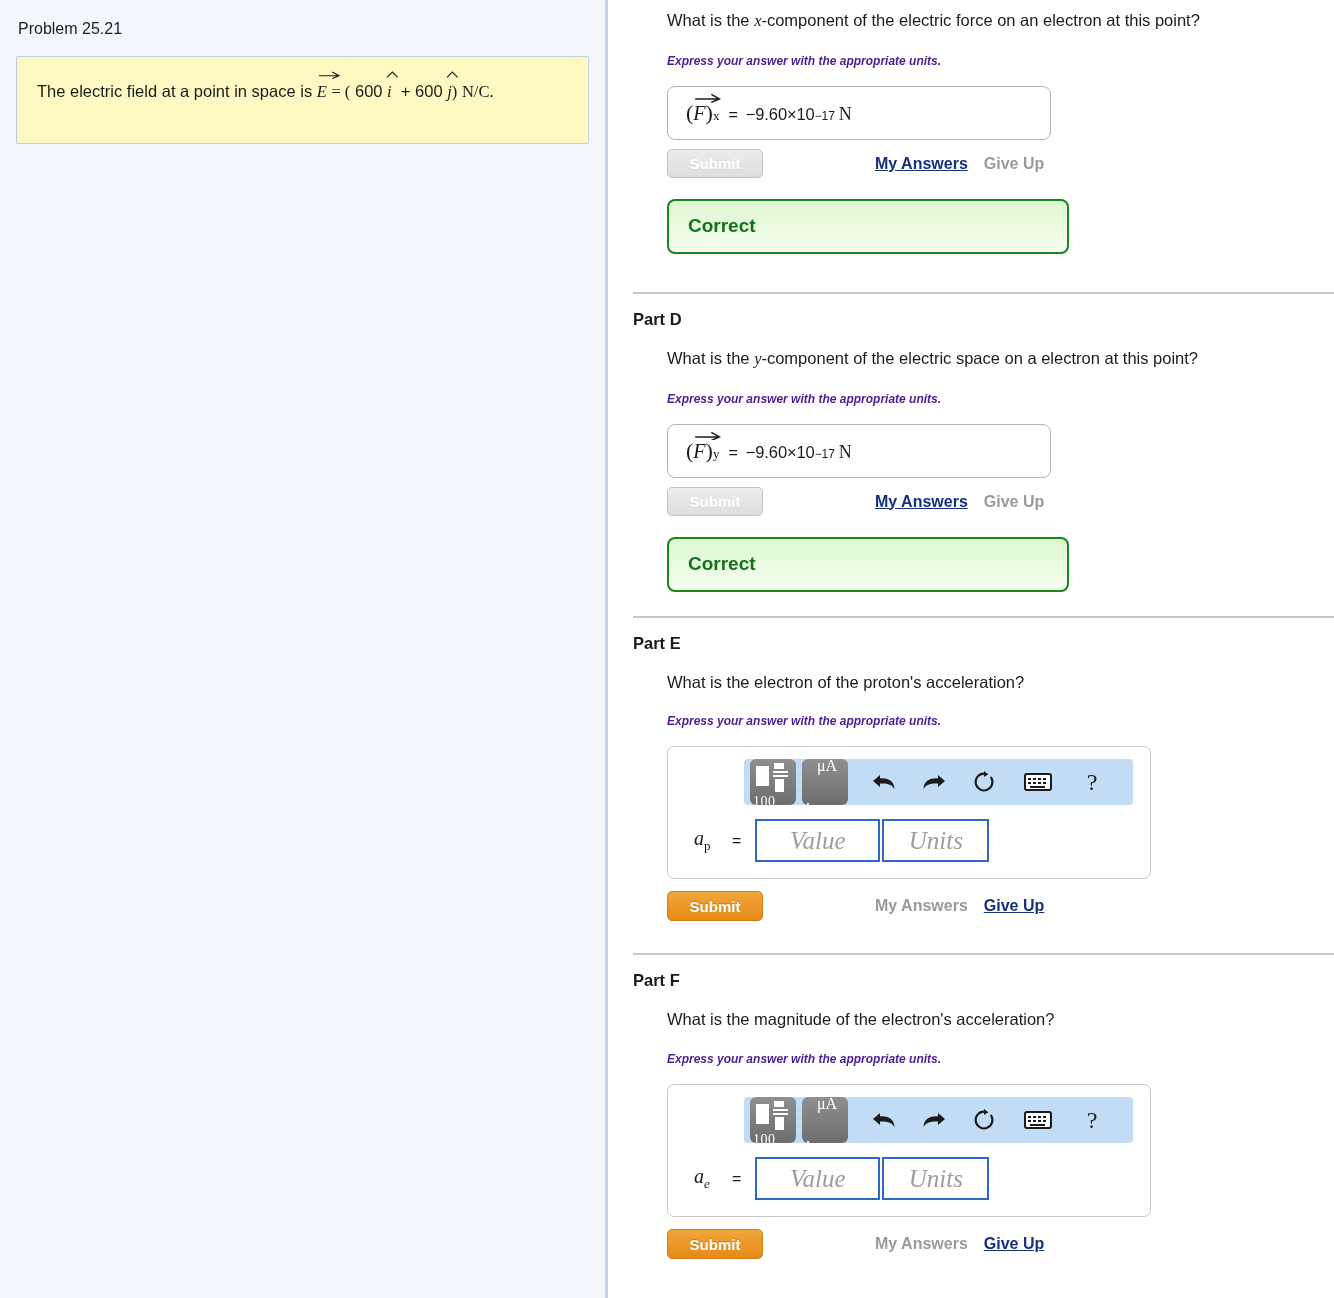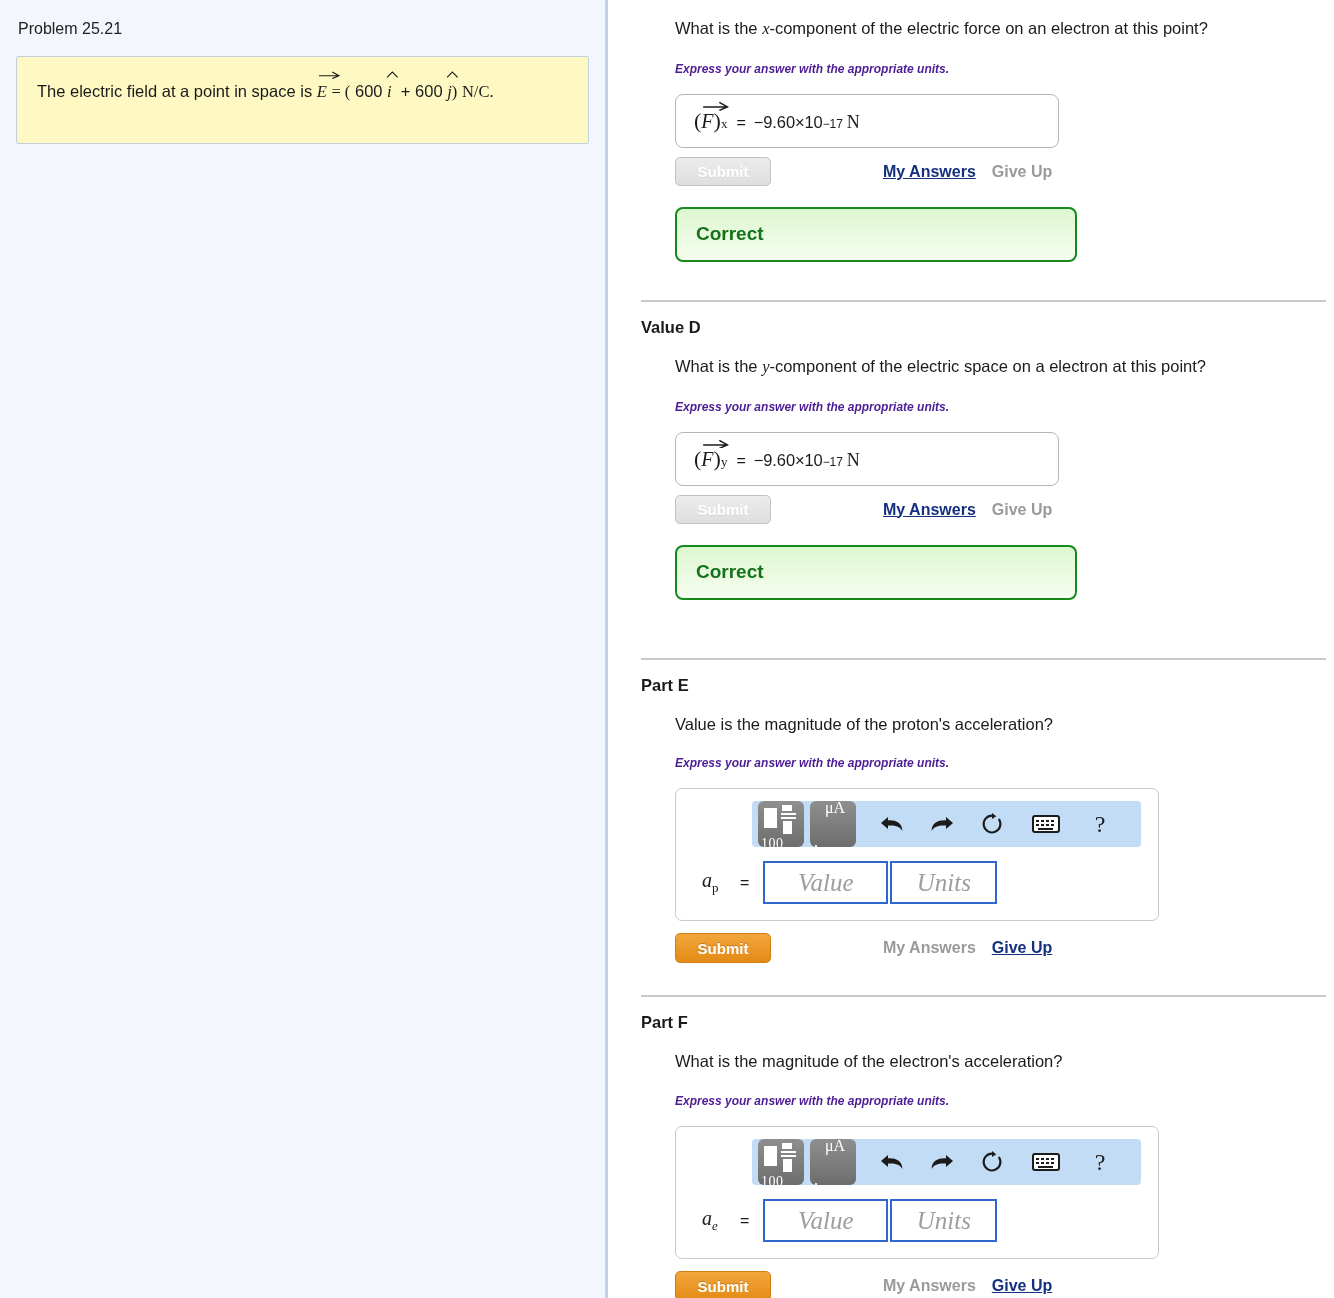--- a/index.html
+++ b/index.html
@@ -60,21 +60,21 @@
     position: absolute; left: -1px; right: -1px; top: -0.44em;
     height: 0.45em; pointer-events: none;
   }
 
   
   .right-panel {
     flex: 1;
     height: 1298px;
     background: #ffffff;
     position: relative;
-    padding: 8px;
+    padding: 0;
   }
   .part-block { position: relative; }
   .divider {
     height: 2px;
     background: #c9c9c9;
     margin-left: 25px;
     margin-right: 0px;
   }
   .part-label {
     font-size: 16.5px;
@@ -389,21 +389,21 @@
         </div>
 
         <div class="correct-banner">
           <span class="correct-text">Correct</span>
         </div>
       </div>
     </div>
 
     <div class="part-block" style="margin-top:38px;">
       <div class="divider"></div>
-      <div class="part-label">Value D</div>
+      <div class="part-label">Part D</div>
       <div class="part-body">
         <div class="question">
           <span>What is the </span><span class="mi">y</span><span>-component of the electric space on a electron at this point?</span>
         </div>
         <div class="instruct">Express your answer with the appropriate units.</div>
 
         <div class="answer-box">
           <div class="ansline">
             <span class="paren">(</span>
               <span class="vecwrap" style="font-size:20px;"><span>F</span><svg class="arrow" viewBox="0 0 24 9" preserveAspectRatio="none">
@@ -423,25 +423,25 @@
           <span class="link-myanswers-active">My Answers</span>
           <span class="link-giveup-muted">Give Up</span>
         </div>
 
         <div class="correct-banner">
           <span class="correct-text">Correct</span>
         </div>
       </div>
     </div>
 
-    <div class="part-block" style="margin-top:58px;">
+    <div class="part-block" style="margin-top:24px;">
       <div class="divider"></div>
       <div class="part-label">Part E</div>
       <div class="part-body">
-        <div class="question">Value is the magnitude of the proton's acceleration?</div>
+        <div class="question">What is the electron of the proton's acceleration?</div>
         <div class="instruct">Express your answer with the appropriate units.</div>
 
         <div class="entry-panel">
           <div class="mathbar">
             <div class="palette-btn">
               <span class="pal-a-box1"></span>
               <span class="pal-a-box2"></span>
               <span class="pal-a-line1"></span>
               <span class="pal-a-line2"></span>
               <span class="pal-a-box3"></span>

